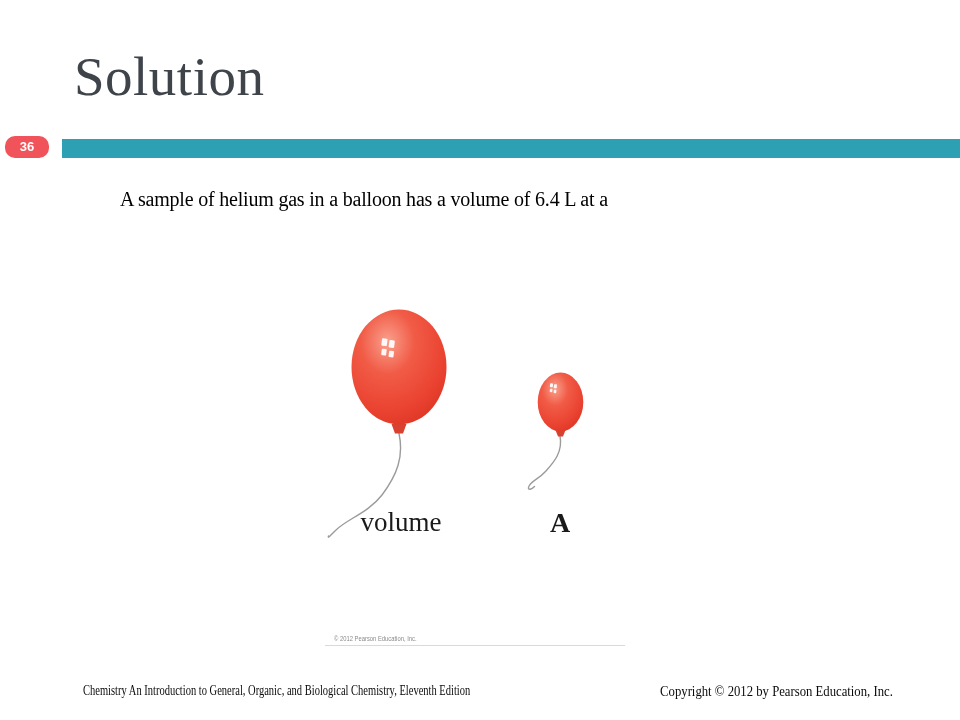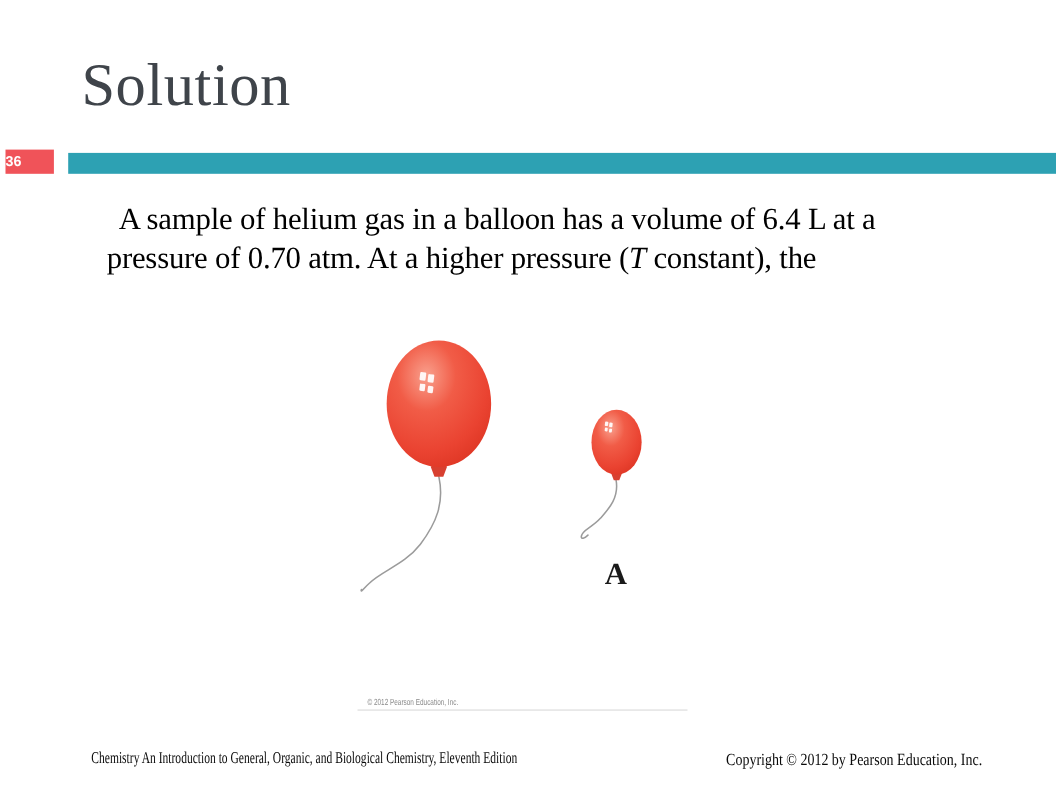--- a/index.html
+++ b/index.html
@@ -16,29 +16,30 @@
     font-weight:normal;font-size:55px;line-height:1;
     letter-spacing:.5px;
     color:var(--title-text,#3f444a);
   }
   .page-badge{
     position:absolute;left:5px;top:136px;width:44px;height:22px;
     background:var(--page-badge-bg,#f05359);
     color:var(--page-badge-text,#fff);
     font-family:"Liberation Sans", sans-serif;
     font-weight:bold;font-size:13px;line-height:22px;
-    text-align:left;
+    text-align:center;
+    border-radius:10px;
   }
   .accent-bar{
     position:absolute;left:62px;top:139px;width:898px;height:19px;
     background:var(--accent-bar,#2da1b3);
   }
   .body-text{
-    position:absolute;left:97px;top:182px;
-    font-size:28px;line-height:35.5px;
+    position:absolute;left:109px;top:182px;
+    font-size:20px;line-height:35.5px;
     letter-spacing:-0.2px;
     color:var(--body-text,#000);
   }
   .body-text .line{white-space:nowrap;}
   .body-text .line1{text-indent:11px;}
   .body-text .it{font-style:italic;}
   .fig-svg{position:absolute;left:0;top:0;pointer-events:none;}
   .stop-light{stop-color:var(--balloon-light,#f9a08d);}
   .stop-mid{stop-color:var(--balloon-mid,#f15c47);}
   .stop-main{stop-color:var(--balloon-main,#ea4331);}
@@ -85,21 +86,20 @@
 
 <div class="slide">
 
   <div class="title">Solution</div>
 
   <div class="page-badge">36</div>
   <div class="accent-bar"></div>
 
   <div class="body-text">
     <div class="line line1">A sample of helium gas in a balloon has a volume of 6.4 L at a</div>
-    <div class="line"><span>pressure of 0.70 atm. At a higher pressure (</span><span class="it">T</span><span> constant), the</span></div>
   </div>
 
   <svg class="fig-svg" width="960" height="720" viewBox="0 0 960 720">
     <defs>
       <radialGradient id="balloonGrad" cx="38%" cy="28%" r="80%">
         <stop offset="0" class="stop-light"></stop>
         <stop offset="0.35" class="stop-mid"></stop>
         <stop offset="0.75" class="stop-main"></stop>
         <stop offset="1" class="stop-dark"></stop>
       </radialGradient>
@@ -120,20 +120,21 @@
     <ellipse cx="560.5" cy="402" rx="22.8" ry="29.5" fill="url(#balloonGrad)"></ellipse>
     <g transform="rotate(7 553 389)">
       <rect class="pane" x="549.5" y="383.5" width="3" height="4" rx="0.8"></rect>
       <rect class="pane" x="553.5" y="384" width="3" height="4" rx="0.8"></rect>
       <rect class="pane" x="550" y="389" width="2.6" height="3.4" rx="0.8"></rect>
       <rect class="pane" x="554" y="389.5" width="2.6" height="3.4" rx="0.8"></rect>
     </g>
   </svg>
 
   <div class="label-initial">
+    <div>volume</div>
   </div>
   <div class="label-a">A</div>
 
   <div class="fig-credit">© 2012 Pearson Education, Inc.</div>
   <div class="fig-hairline"></div>
 
   <div class="footer-left">Chemistry An Introduction to General, Organic, and Biological Chemistry, Eleventh Edition</div>
   <div class="footer-right">Copyright © 2012 by Pearson Education, Inc.</div>
 
 </div>

